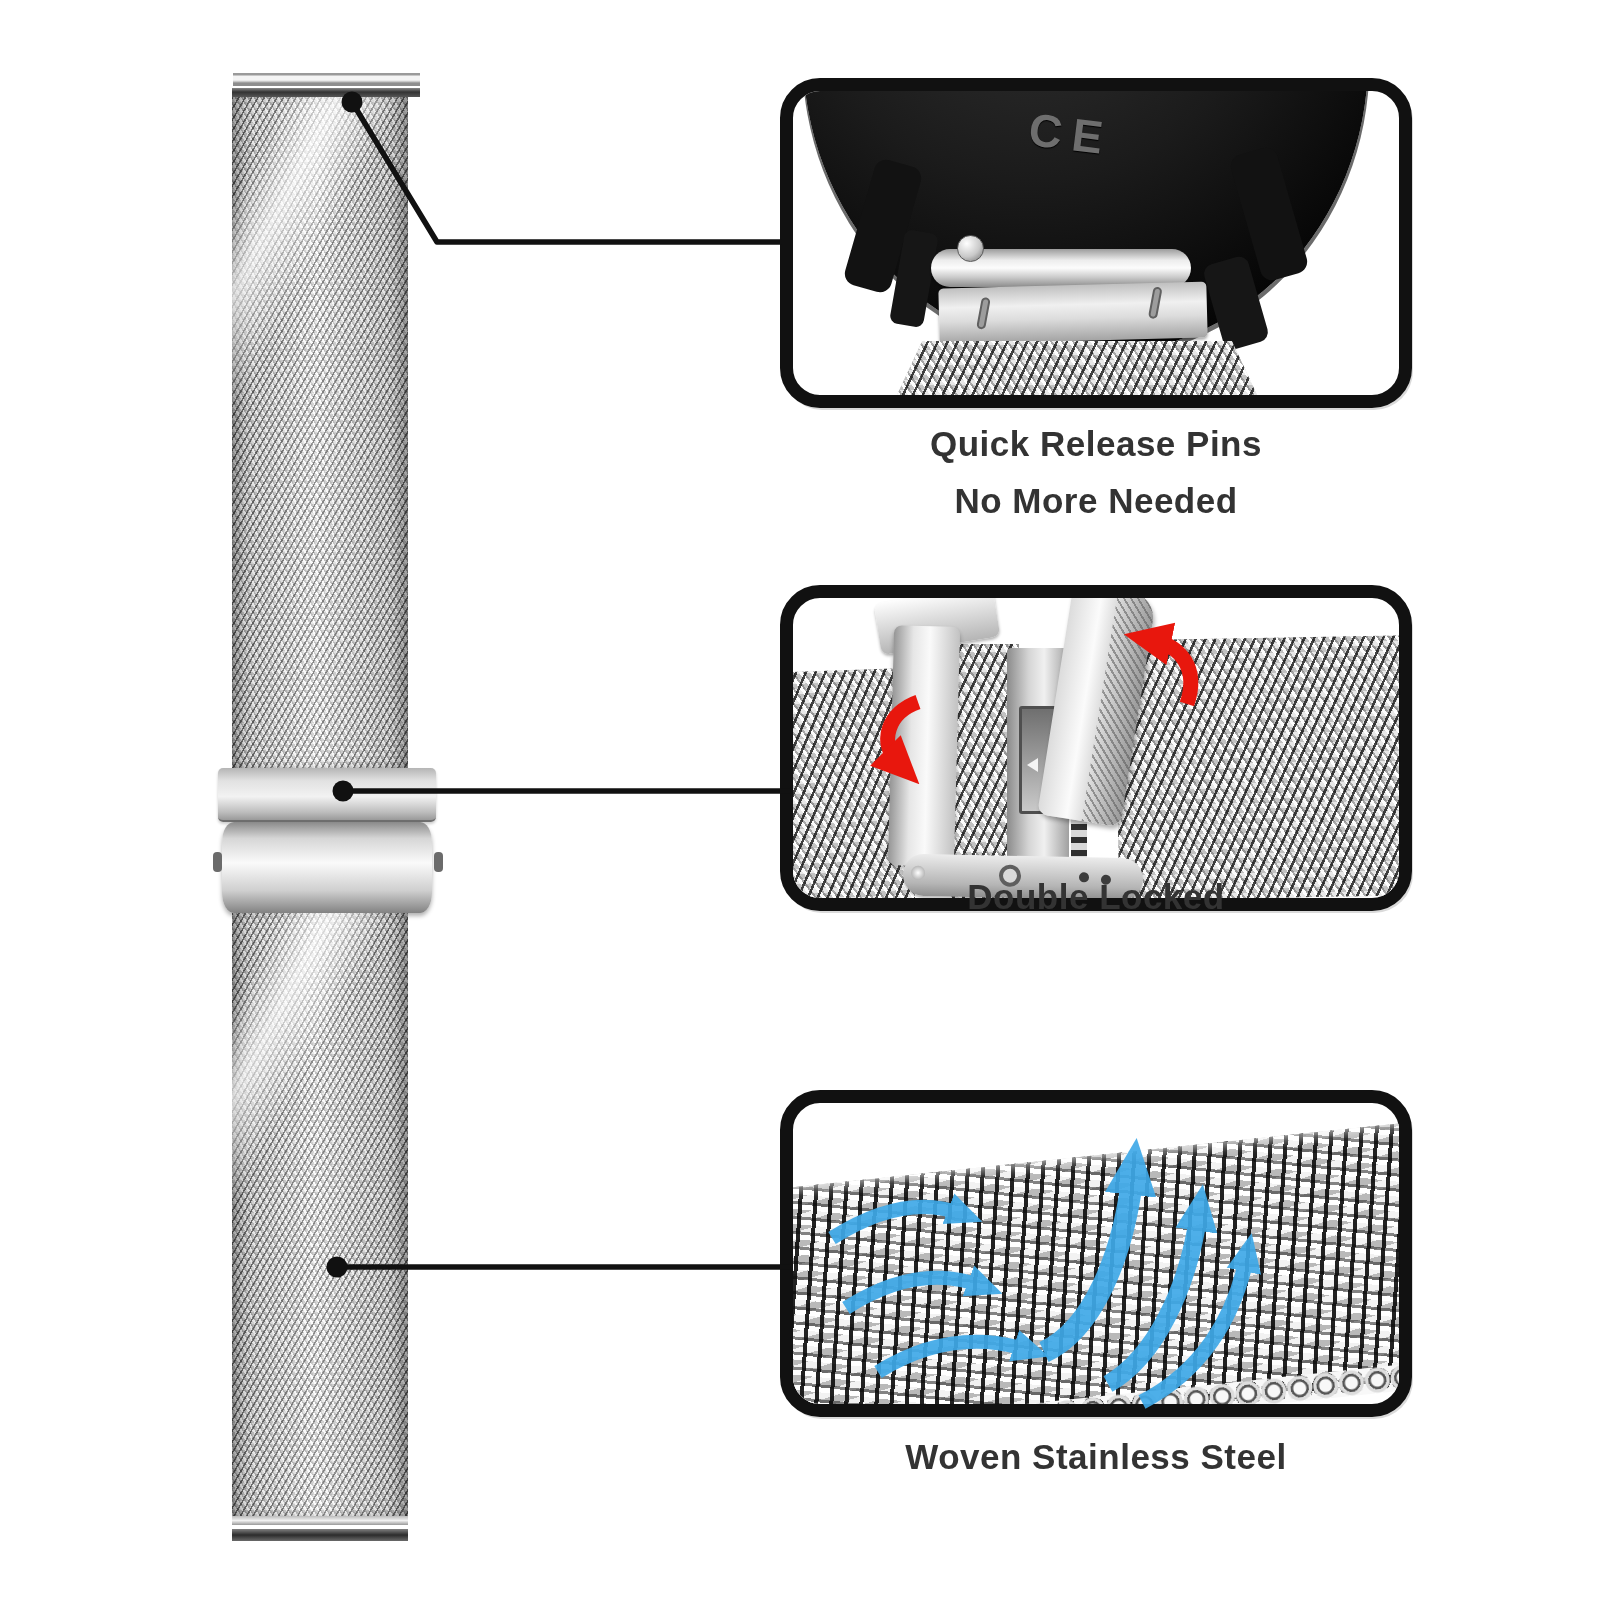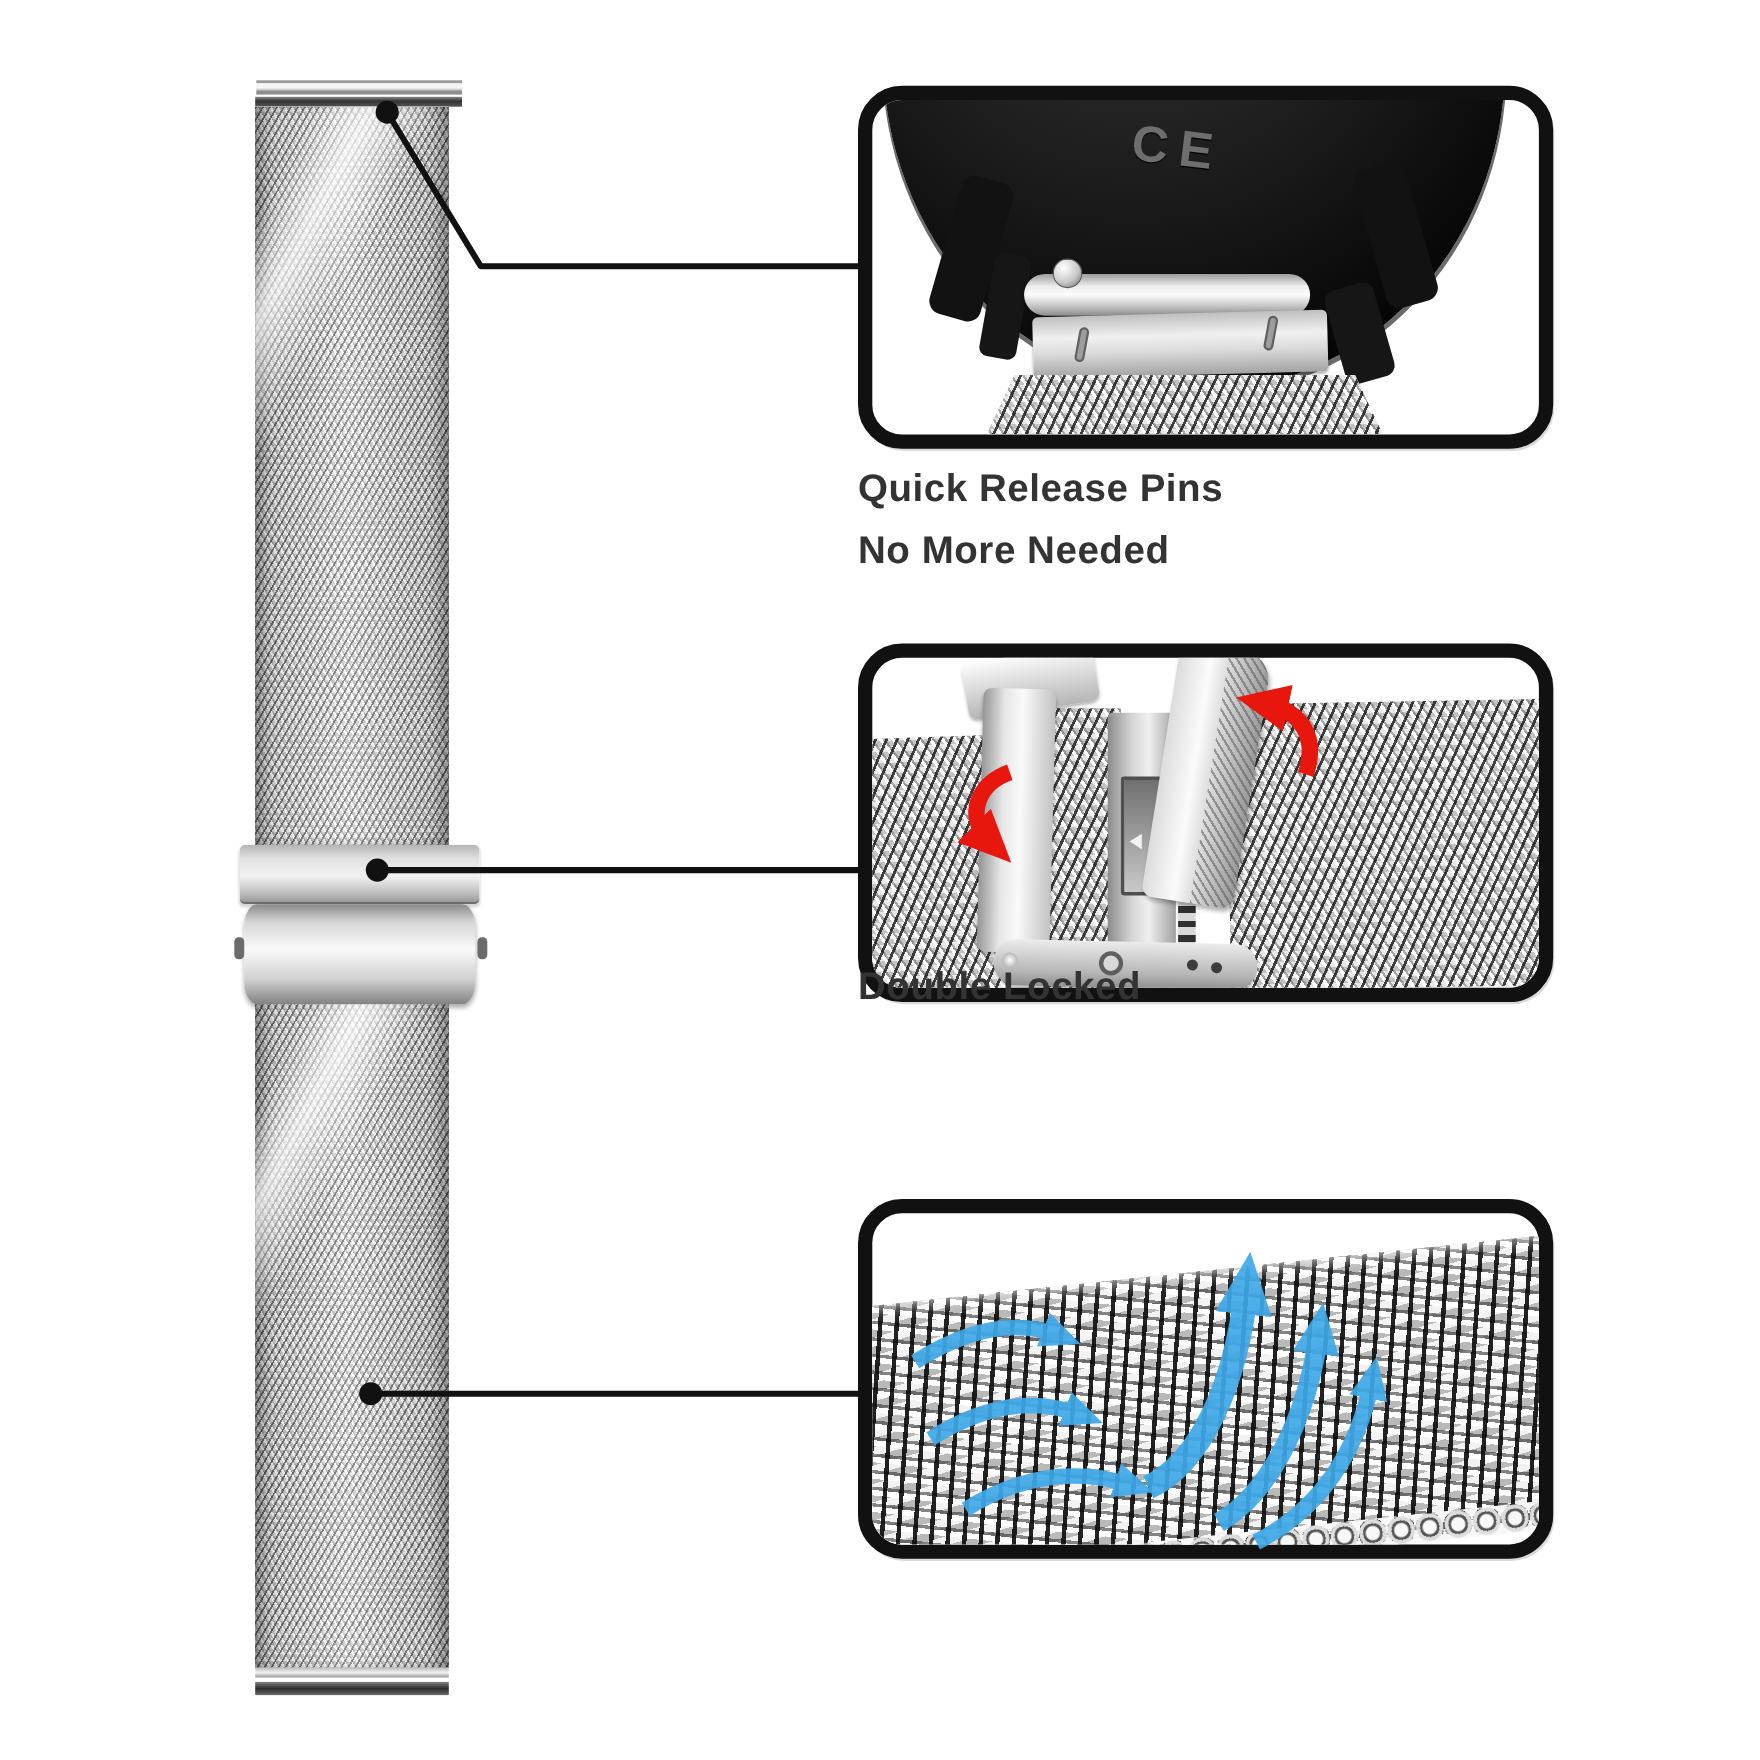--- a/index.html
+++ b/index.html
@@ -128,21 +128,21 @@
   .p2-dot2{left:198px;top:17px;width:10px;height:10px;background:#3c3c3c}
 
   
   .p3-mesh{left:-12px;top:52px;width:650px;height:262px;transform:rotate(-6deg);
     box-shadow:inset 0 10px 14px -8px rgba(255,255,255,.8);}
   .p3-mesh::after{content:'';position:absolute;left:0;right:0;bottom:-4px;height:26px;
     background:repeating-radial-gradient(circle at 13px 13px, #f8f8f8 0 6px, #555 7px 9px, #ddd 9px 12px, rgba(0,0,0,0) 13px);
     background-size:26px 26px;}
 
   
-  .caption{position:absolute;left:780px;width:632px;color:var(--text);font-weight:bold;}
+  .caption{position:absolute;left:780px;width:632px;text-align:center;color:var(--text);font-weight:bold;}
   .caption .t{font-size:35px;line-height:40px;letter-spacing:.5px}
   .caption .s{font-size:35px;line-height:40px;letter-spacing:.5px;margin-top:17px}
   .cap1{top:424px}.cap2{top:877px}.cap3{top:1437px}
 
   
   .overlay{position:absolute;left:0;top:0;width:1600px;height:1600px;pointer-events:none}
   .connector-line{stroke:var(--connector);stroke-width:5.5;fill:none;stroke-linejoin:round}
   .connector-dot{fill:var(--connector)}
   .red-arrow{stroke:var(--red-arrow);stroke-width:15;fill:none}
   .blue-arrow{stroke:var(--blue-arrow);fill:none;opacity:.92}
@@ -209,20 +209,21 @@
   </section>
 
   <div class="caption cap1">
     <div class="t">Quick Release Pins</div>
     <div class="s">No More Needed</div>
   </div>
   <div class="caption cap2">
     <div class="t">Double Locked</div>
   </div>
   <div class="caption cap3">
+    <div class="t">Woven Stainless Steel</div>
   </div>
 
   <svg class="overlay" viewBox="0 0 1600 1600">
     <defs>
       <marker id="head-red" viewBox="0 0 10 10" refX="4" refY="5" markerWidth="3.2" markerHeight="3.2" orient="auto">
         <path d="M0,0.5 L10,5 L0,9.5 z" class="red-fill"></path>
       </marker>
       <marker id="head-blue" viewBox="0 0 10 10" refX="4" refY="5" markerWidth="2.6" markerHeight="2.6" orient="auto">
         <path d="M0,0.5 L10,5 L0,9.5 z" class="blue-fill"></path>
       </marker>

